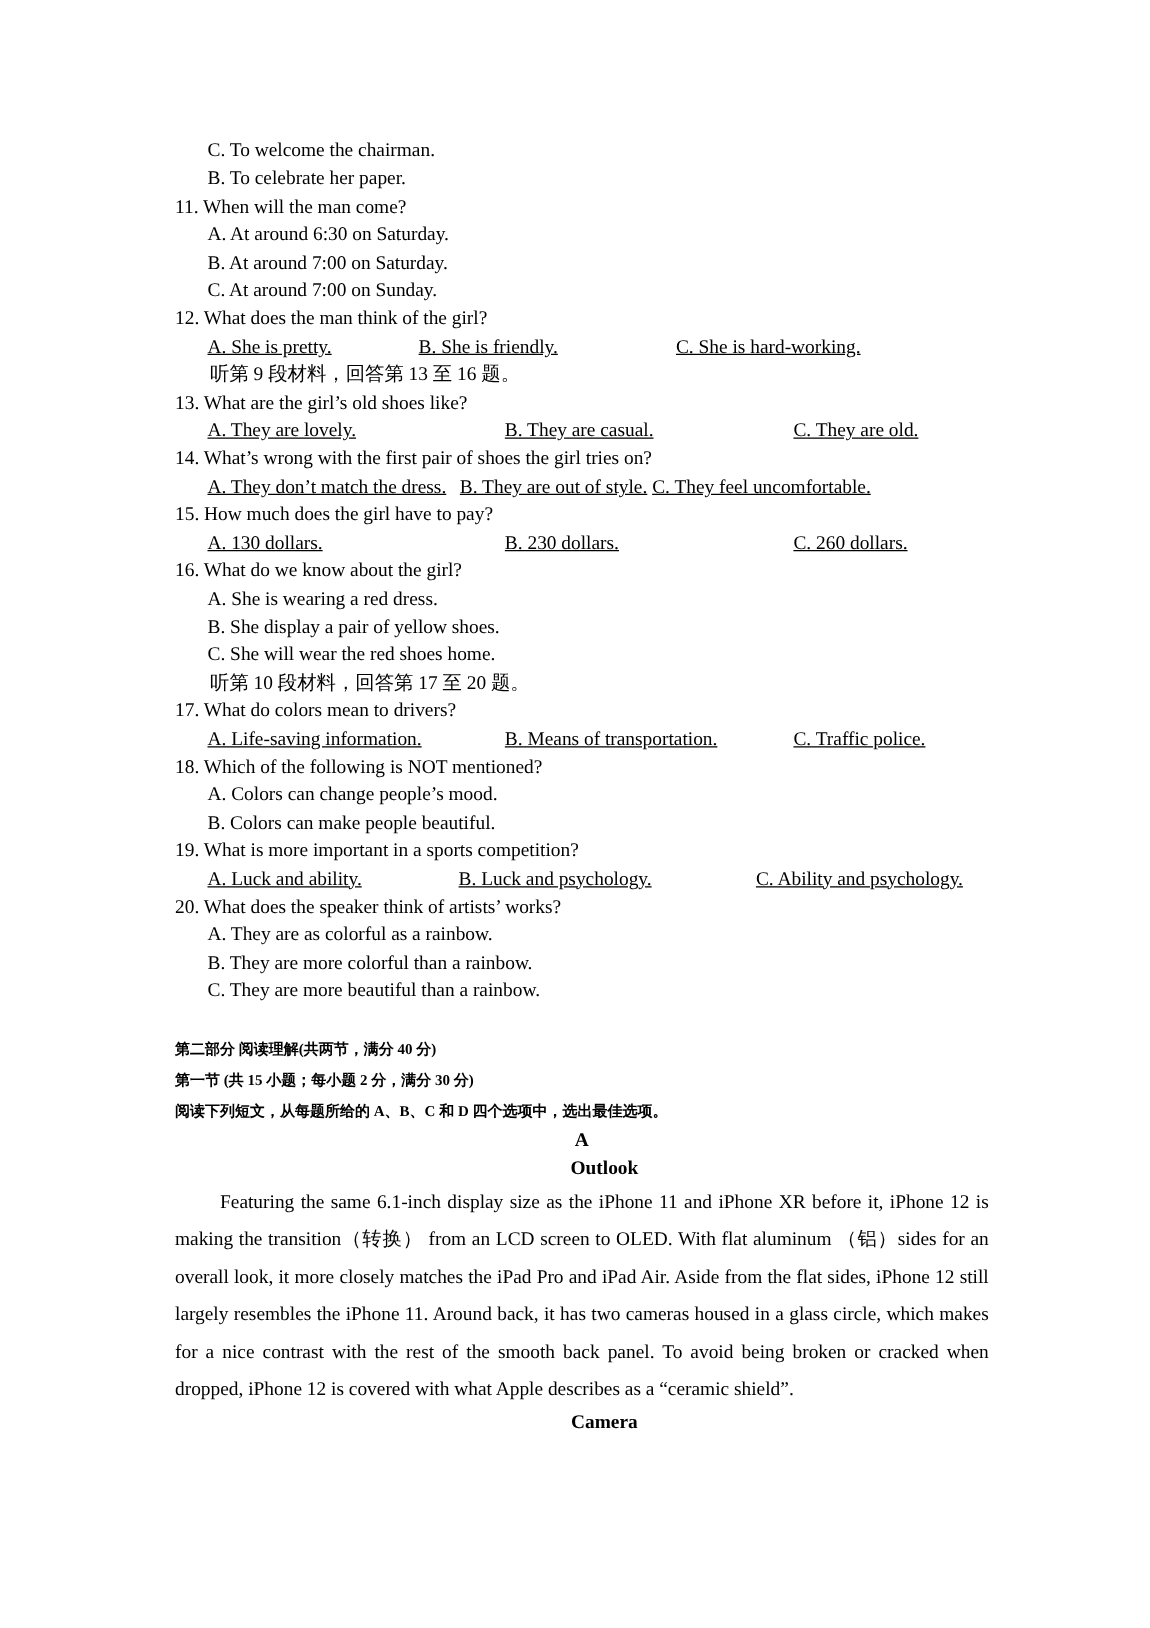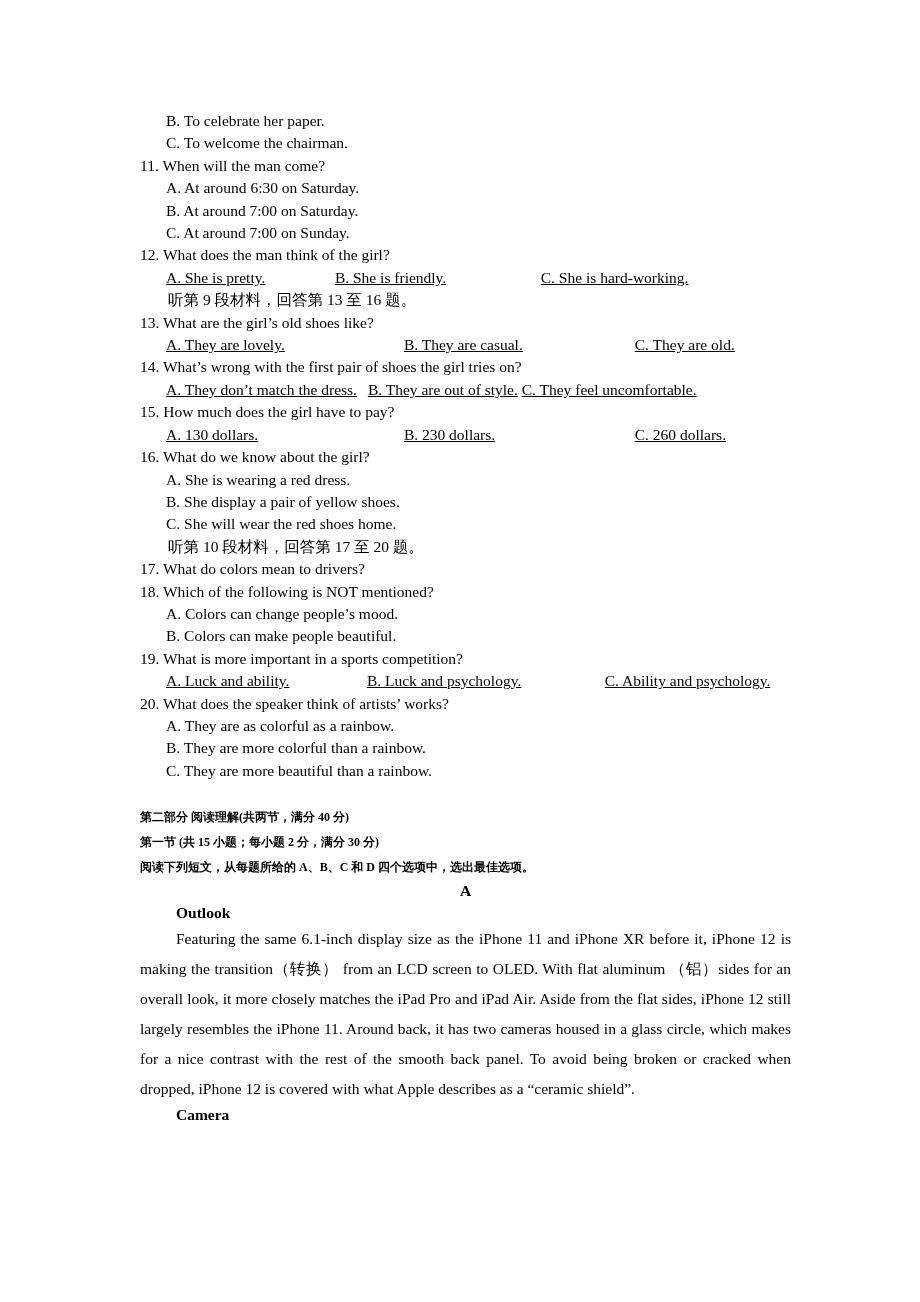--- a/index.html
+++ b/index.html
@@ -18,33 +18,33 @@
   .note { padding-left:28px; }
   .opt-row span { display:inline-block;text-decoration:underline; }
   .w165 { width:165px; } .w202 { width:202px; }
   .w234 { width:234px; } .w227 { width:227px; }
   .w197 { width:197px; } .w234b { width:234px; }
   .run + .run { margin-left:7px; }
   .run + .run.no-gap { margin-left:0; }
   .spacer { height:22.4px; }
   .cn-bold { font-weight:bold; font-size:12px; line-height:25px; white-space:nowrap; }
   .center { text-align:center; font-weight:bold; white-space:normal; }
-  .sub { padding-left:36px; font-weight:bold; }
+  .sub { padding-left:36px; font-weight:bold;text-align:center; }
   .para {
     white-space:normal; text-align:justify; text-indent:36px;
     line-height:30px;
   }
 </style>
 </head>
 <body>
 
 <div class="content">
 
+  <div class="line opt">C. To welcome the chairman.</div>
   <div class="line opt">B. To celebrate her paper.</div>
-  <div class="line opt">C. To welcome the chairman.</div>
 
   <div class="line q">11. When will the man come?</div>
   <div class="line opt">A. At around 6:30 on Saturday.</div>
   <div class="line opt">B. At around 7:00 on Saturday.</div>
   <div class="line opt">C. At around 7:00 on Sunday.</div>
 
   <div class="line q">12. What does the man think of the girl?</div>
   <div class="line opt-row">
     <span class="w165">A. She is pretty.</span>
     <span class="w202">B. She is friendly.</span>
@@ -73,20 +73,25 @@
     <span>C. 260 dollars.</span>
   </div>
 
   <div class="line q">16. What do we know about the girl?</div>
   <div class="line opt">A. She is wearing a red dress.</div>
   <div class="line opt">B. She display a pair of yellow shoes.</div>
   <div class="line opt">C. She will wear the red shoes home.</div>
   <div class="line note">听第 10 段材料，回答第 17 至 20 题。</div>
 
   <div class="line q">17. What do colors mean to drivers?</div>
+  <div class="line opt-row">
+    <span class="w234">A. Life-saving information.</span>
+    <span class="w227">B. Means of transportation.</span>
+    <span>C. Traffic police.</span>
+  </div>
 
   <div class="line q">18. Which of the following is NOT mentioned?</div>
   <div class="line opt">A. Colors can change people’s mood.</div>
   <div class="line opt">B. Colors can make people beautiful.</div>
 
   <div class="line q">19. What is more important in a sports competition?</div>
   <div class="line opt-row">
     <span class="w197">A. Luck and ability.</span>
     <span class="w234b">B. Luck and psychology.</span>
     <span>C. Ability and psychology.</span>

